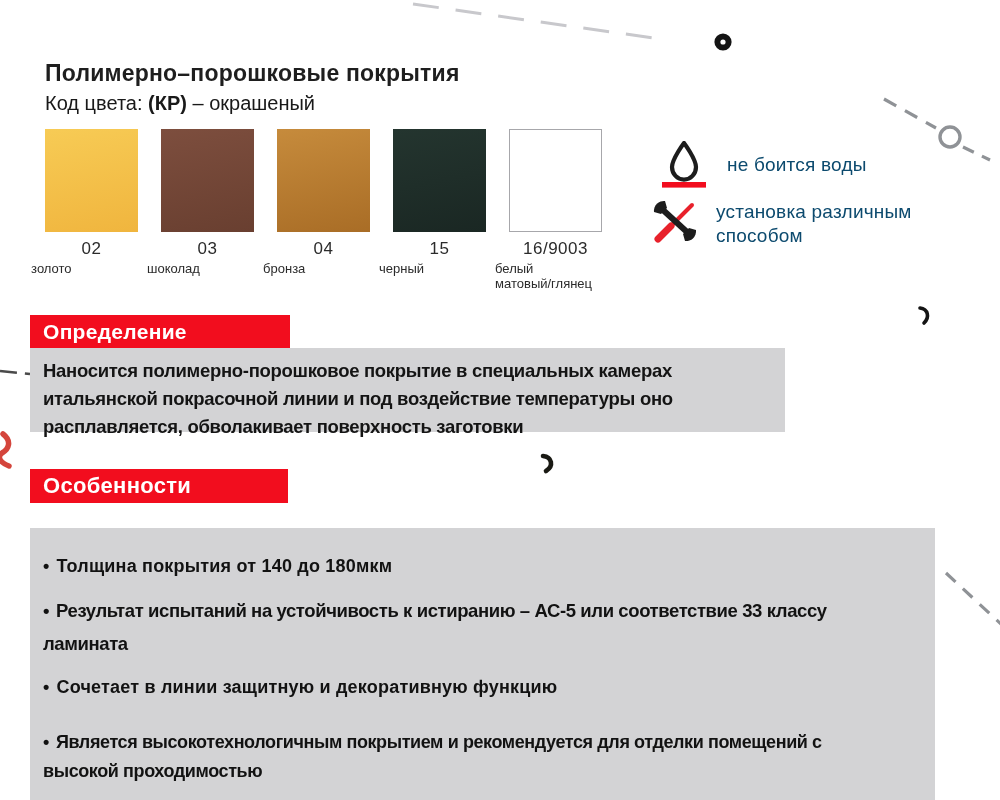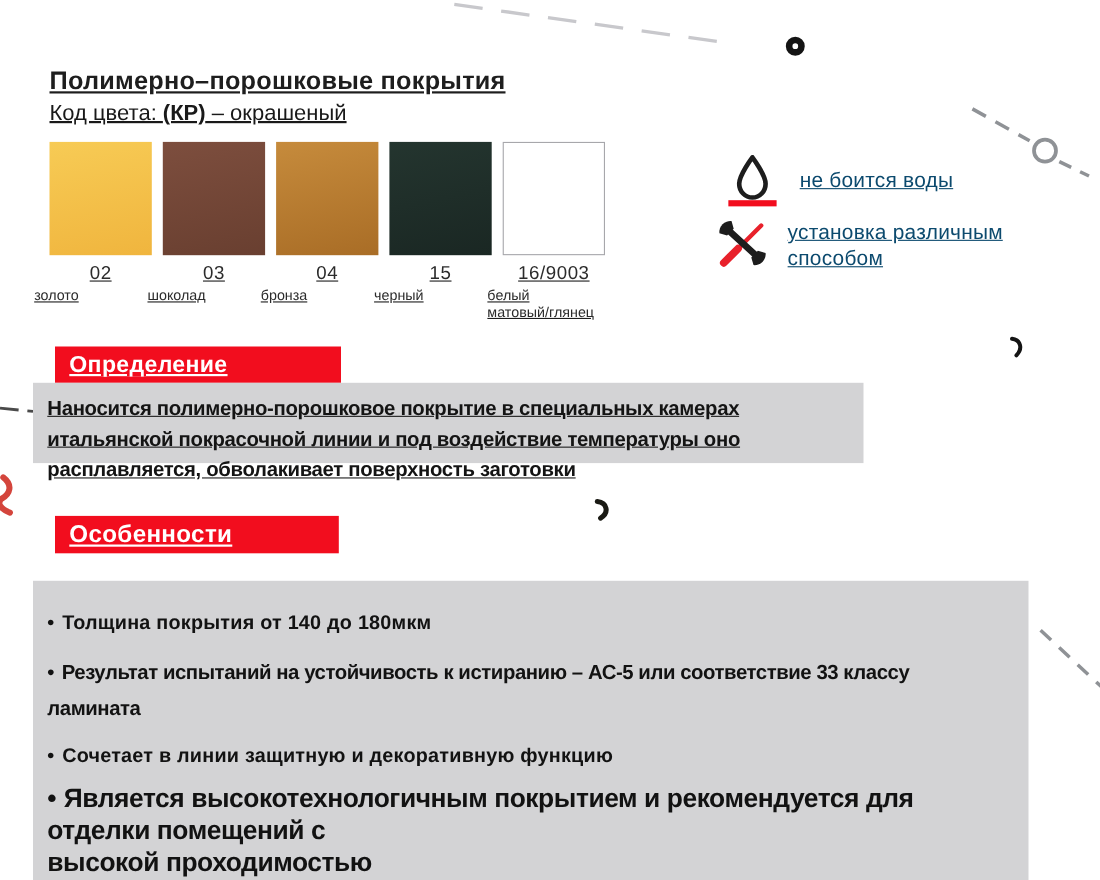--- a/index.html
+++ b/index.html
@@ -1,43 +1,43 @@
 <!DOCTYPE html>
 <html><head>
 <meta charset="utf-8">
 <style>
   html,body{margin:0;padding:0;background:#fff;}
   .page{position:relative;width:1000px;height:800px;background:#ffffff;overflow:hidden;
         font-family:"Liberation Sans", sans-serif;color:#1d1d1d;}
-  .abs{position:absolute;text-decoration:underline;}
+  .abs{position:absolute;}
   
   .deco-layer{position:absolute;left:0;top:0;width:1000px;height:800px;pointer-events:none;}
   
   .title{left:45px;top:60px;font-size:23px;font-weight:bold;color:#1e1e1e;letter-spacing:.2px;}
   .subtitle{left:45px;top:92px;font-size:20px;color:#191919;}
   .subtitle b{font-weight:bold;}
   
-  .swatches{left:45px;top:129px;display:flex;gap:10px;}
+  .swatches{left:45px;top:129px;display:flex;gap:23px;}
   .swatch{width:93px;position:relative;}
   .swatch-box{width:93px;height:103px;box-sizing:border-box;}
   .sw-tex-bronze{background-image:
       radial-gradient(circle at 25% 30%, rgba(255,235,180,.35) 0 6%, transparent 14%),
       radial-gradient(circle at 70% 20%, rgba(120,70,20,.30) 0 7%, transparent 15%),
       radial-gradient(circle at 55% 60%, rgba(255,225,160,.28) 0 8%, transparent 16%),
       radial-gradient(circle at 30% 80%, rgba(110,60,15,.28) 0 6%, transparent 13%),
       radial-gradient(circle at 85% 75%, rgba(255,230,170,.25) 0 7%, transparent 14%);}
   .sw-tex-soft{background-image:radial-gradient(circle at 40% 35%, rgba(255,255,255,.08) 0 30%, transparent 60%);}
   .swatch-code{margin-top:7px;text-align:center;font-size:17px;color:#2b2b2b;letter-spacing:.5px;}
   .swatch-name{margin-top:2px;font-size:13px;color:#2b2b2b;white-space:pre-line;
                width:130%;margin-left:-15%;line-height:15px;}
   
   .feat-row-label{font-size:19px;color:#0c4a6e;white-space:pre-line;line-height:24px;letter-spacing:.2px;}
   
   .banner{background:#f20d1e;color:#ffffff;display:flex;align-items:center;box-sizing:border-box;padding-left:13px;
-          font-weight:bold;font-size:21px;letter-spacing:.3px;margin-left:20px;}
+          font-weight:bold;font-size:21px;letter-spacing:.3px;}
   .panel{background:#d3d3d5;box-sizing:border-box;}
   .def-body{padding:9px 14px 0 13px;font-size:18.5px;font-weight:bold;letter-spacing:-0.3px;
             line-height:28px;color:#141414;white-space:pre-line;}
   .bullet{position:absolute;left:13px;right:20px;font-size:18px;font-weight:bold;color:#121212;}
   .bullet .txt{white-space:pre-line;}
   .b-geo{letter-spacing:.2px;line-height:30px;}
   .b-cond{letter-spacing:-0.4px;}
   .dot{margin-right:7px;}
 </style>
 </head>
@@ -108,39 +108,39 @@
       <path d="M2,13 A10,10 0 0 1 13,2 L15,9 L9,15 Z" fill="#1d1d1d"></path>
       <path d="M44,31 A10,10 0 0 1 33,42 L31,35 L37,29 Z" fill="#1d1d1d"></path>
     </svg>
   </div>
   <div class="abs feat-row-label" style="left:716px;top:200px;">установка различным
 способом</div>
 
   <div class="abs banner" style="left:30px;top:315px;width:260px;height:33px;">
     <span>Определение</span>
   </div>
-  <div class="abs panel" style="left:30px;top:348px;width:755px;height:73px;">
+  <div class="abs panel" style="left:30px;top:348px;width:755px;height:84px;">
     <div class="def-body">Наносится полимерно-порошковое покрытие в специальных камерах
 итальянской покрасочной линии и под воздействие температуры оно
 расплавляется, обволакивает поверхность заготовки</div>
   </div>
 
   <div class="abs banner" style="left:30px;top:469px;width:258px;height:34px;font-size:22px;">
     <span>Особенности</span>
   </div>
   <div class="abs panel" style="left:30px;top:503px;width:905px;height:272px;position:absolute;margin-top:25px;">
     <div class="bullet b-geo" style="top:23px;">
       <span class="dot">•</span><span class="txt">Толщина покрытия от 140 до 180мкм</span>
     </div>
     <div class="bullet b-cond" style="top:66px;line-height:33px;font-size:18.5px;">
       <span class="dot">•</span><span class="txt">Результат испытаний на устойчивость к истиранию – АС-5 или соответствие 33 классу
 ламината</span>
     </div>
     <div class="bullet b-geo" style="top:144px;">
       <span class="dot">•</span><span class="txt">Сочетает в линии защитную и декоративную функцию</span>
     </div>
-    <div class="bullet b-cond" style="top:184px;line-height:29px;font-size:24px;">
+    <div class="bullet b-cond" style="top:200px;line-height:29px;font-size:18px;">
       <span class="dot">•</span><span class="txt">Является высокотехнологичным покрытием и рекомендуется для отделки помещений с
 высокой проходимостью</span>
     </div>
   </div>
 
 </div>
 
 </body></html>

